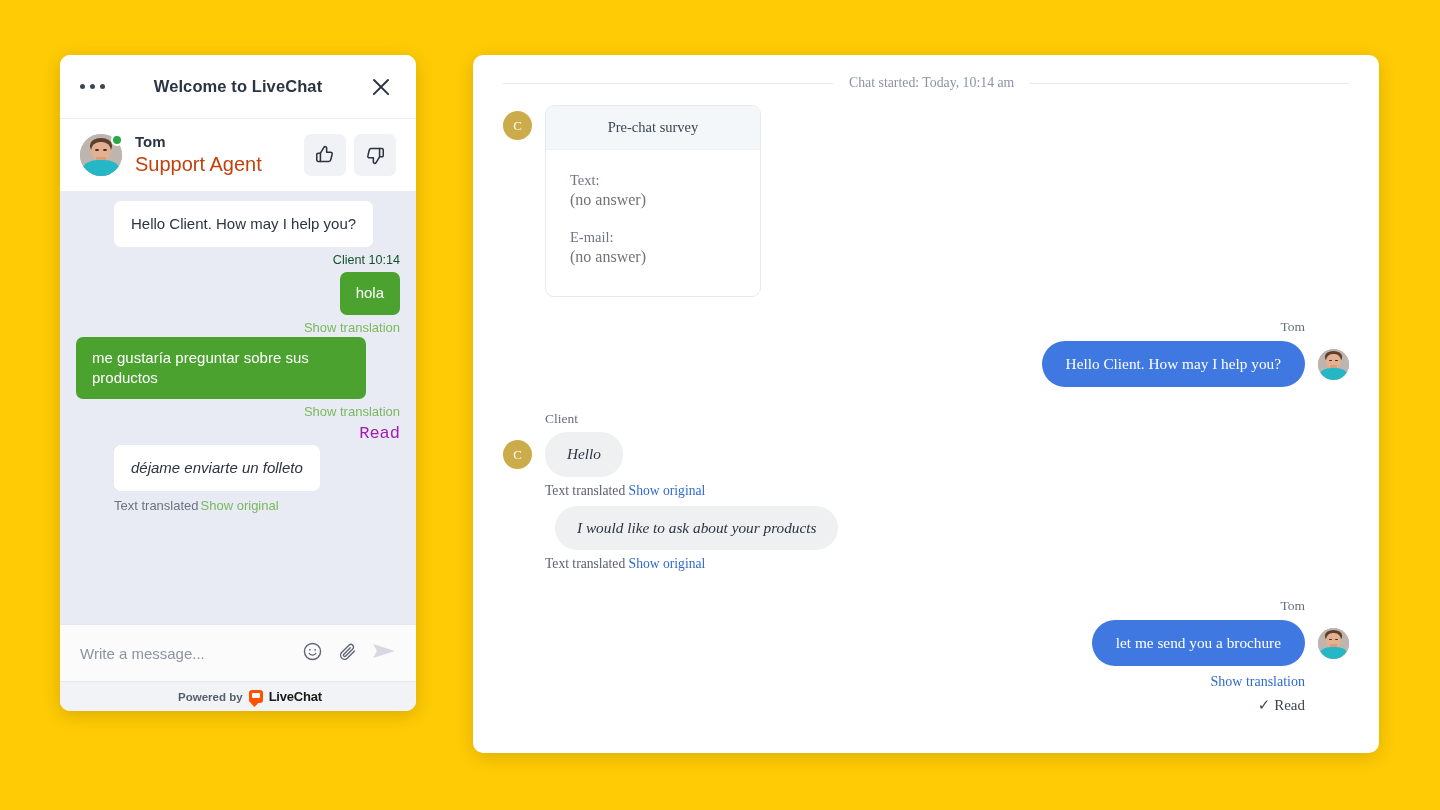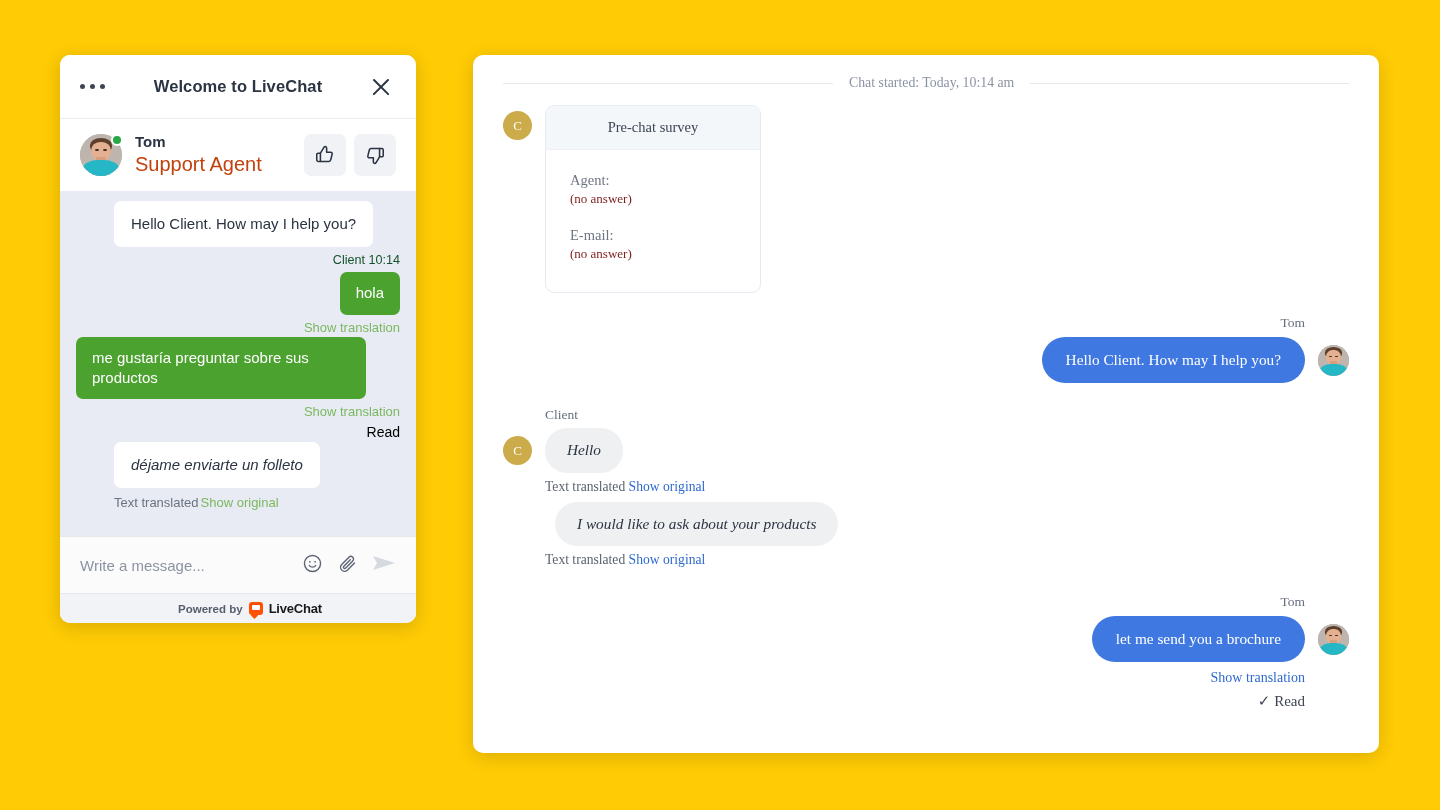--- a/index.html
+++ b/index.html
@@ -7,21 +7,21 @@
     width: 1440px; height: 810px;
     background: #FFCB05;
     font-family: "Liberation Sans", sans-serif;
     overflow: hidden;
   }
   #stage { position: relative; width: 1440px; height: 810px; }
 
   
   #widget {
     position: absolute; left: 60px; top: 55px;
-    width: 356px; height: 568px;
+    width: 356px; height: 656px;
     background: #ffffff;
     border-radius: 10px;
     box-shadow: 0 4px 18px rgba(0,0,0,.16);
     overflow: hidden;
     display: flex; flex-direction: column;
   }
   .w-titlebar {
     height: 63px; flex: 0 0 63px;
     display: flex; align-items: center;
     padding: 0 22px 0 20px;
@@ -109,21 +109,21 @@
   .bubble-agent.italic { font-style: italic; }
   .bubble-client {
     background: #4CA22F; color: #fff; border-radius: 7px;
     padding: 11px 16px; font-size: 15px; display: inline-block;
     line-height: 1.35; max-width: 290px; text-align: left;
   }
   .right { text-align: right; }
   .wide-client { display: block; margin-top: 2px; }
   .link-green { color: #7BB85F; font-size: 13px; cursor: pointer; }
   .sub-right { text-align: right; font-size: 13px; color: #7BB85F; margin-top: 5px; }
-  .read-right { text-align: right; font-size: 14px; color: #000000; margin-top: 5px; }
+  .read-right { text-align: right; font-size: 17px; color: #a21caf; margin-top: 5px; font-family: Liberation Mono, monospace; }
   .sub-left { font-size: 13px; color: #6b7280; margin: 7px 0 0 38px; }
   .sub-left .link-green { margin-left: 2px; }
 
   .w-input {
     flex: 0 0 57px; background: #fbfbfc; border-top: 1px solid #e6e7ec;
     display: flex; align-items: center; padding: 0 20px;
   }
   .w-input .ph { font-size: 15px; color: #8c93a1; flex: 1 1 auto; }
   .input-icons { display: flex; align-items: center; gap: 14px; }
   .w-footer {
@@ -176,21 +176,21 @@
   .survey-card {
     width: 216px; border: 1px solid #e6eaf0; border-radius: 9px;
     overflow: hidden; background: #fff;
   }
   .survey-head {
     background: #f4f7fa; padding: 13px 0; text-align: center;
     font-size: 14.5px; color: #3b4453; border-bottom: 1px solid #eef1f5;
   }
   .survey-body { padding: 22px 24px 30px 24px; }
   .sv-label { font-size: 14.5px; color: #6e7685; margin-bottom: 2px; }
-  .sv-val { font-size: 13px; color: #7f1d1d; margin-bottom: 20px; }
+  .sv-val { font-size: 16px; color: #737373; margin-bottom: 20px; }
   .sv-val.last { margin-bottom: 0; }
 
   .agent-block { display: flex; flex-direction: column; align-items: flex-end; }
   .sender-label { font-size: 13.5px; color: #676f7e; margin-bottom: 6px; margin-right: 44px; }
   .sender-label.left { margin: 0 0 5px 42px; align-self: flex-start; }
   .bubble-line { display: flex; align-items: center; }
   .bubble-blue {
     background: #3F78E0; color: #fff; font-size: 15.3px;
     padding: 14px 24px; border-radius: 24px; line-height: 1.2;
   }
@@ -327,21 +327,21 @@
       <div class="cs-line short"></div>
       <div class="cs-text">Chat started: Today, 10:14 am</div>
       <div class="cs-line"></div>
     </div>
 
     <div class="a-row">
       <div class="c-avatar">C</div>
       <div class="survey-card">
         <div class="survey-head">Pre-chat survey</div>
         <div class="survey-body">
-          <div class="sv-label">Agent:</div>
+          <div class="sv-label">Text:</div>
           <div class="sv-val">(no answer)</div>
           <div class="sv-label">E-mail:</div>
           <div class="sv-val last">(no answer)</div>
         </div>
       </div>
     </div>
 
     <div class="a-row right" style="margin-top:22px">
       <div class="agent-block">
         <div class="sender-label">Tom</div>

